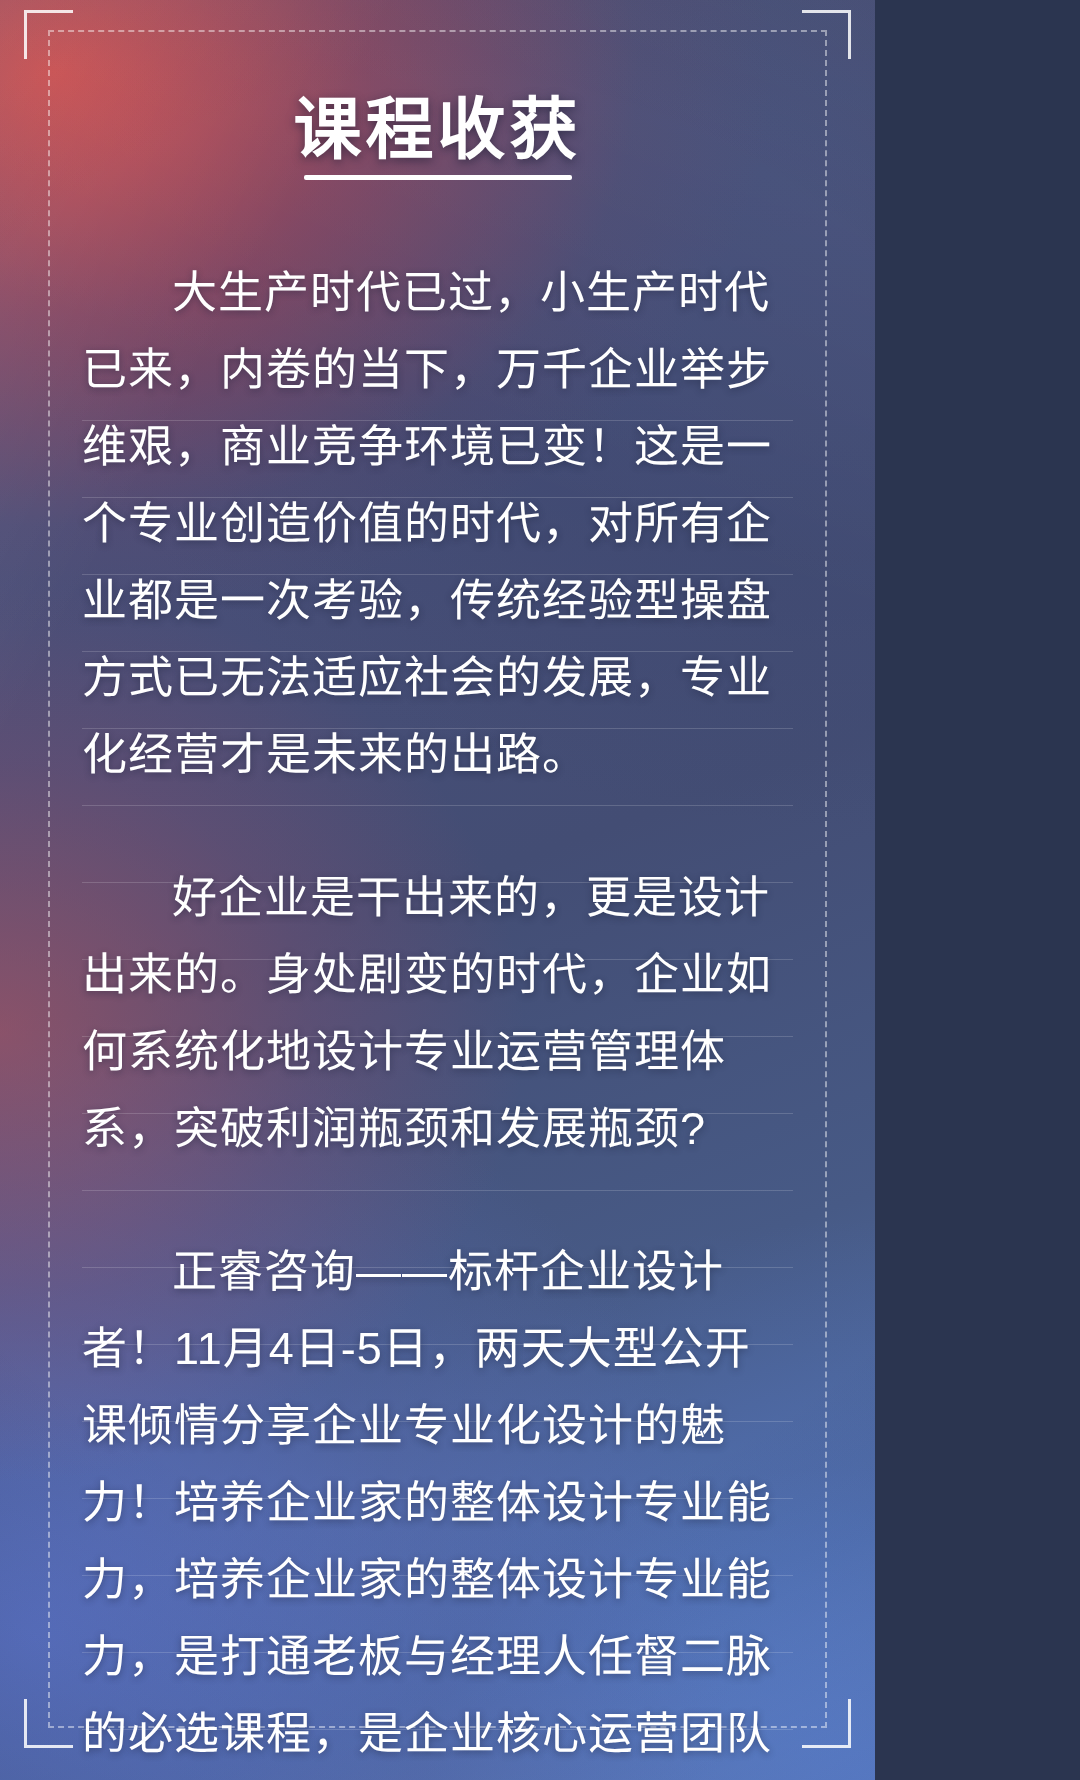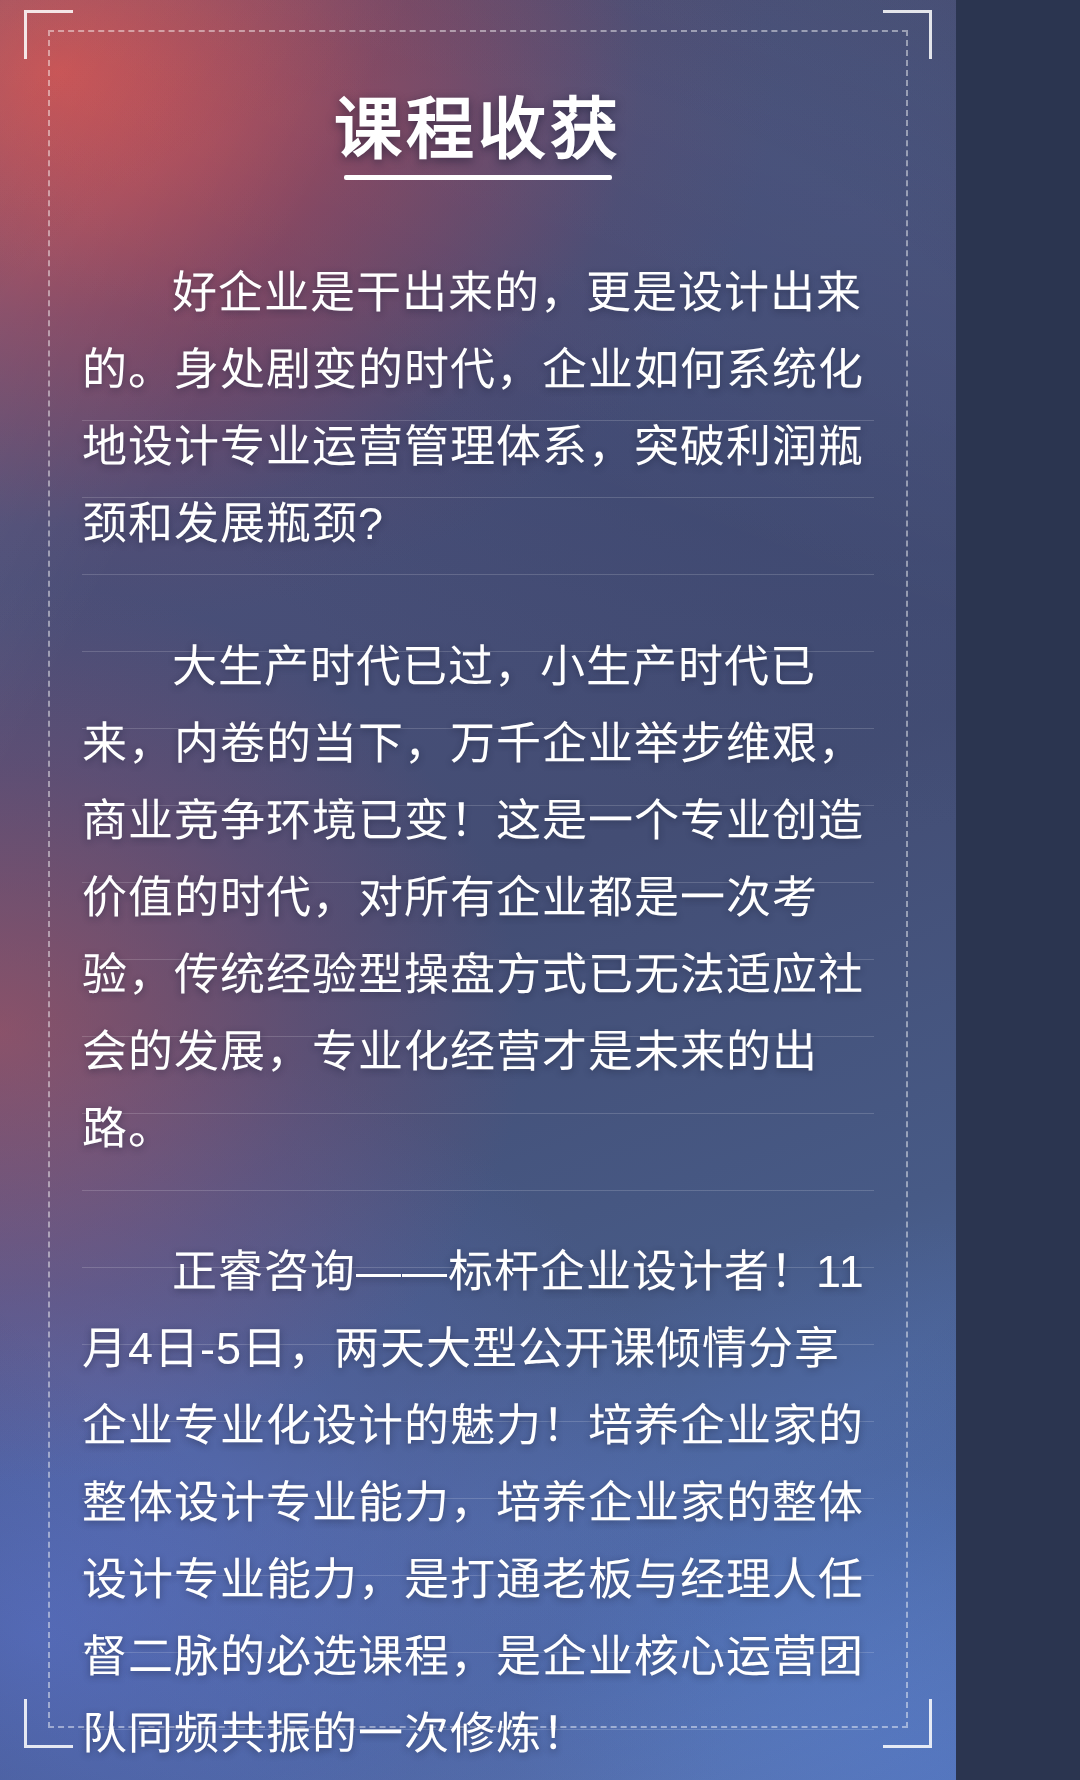--- a/index.html
+++ b/index.html
@@ -9,21 +9,21 @@
     height: 1780px;
     overflow: hidden;
   }
   body {
     font-family: "Liberation Sans", "DejaVu Sans", sans-serif;
     background: #2b3550;
   }
 
   .poster {
     position: relative;
-    width: 956px;
+    width: 875px;
     height: 1780px;
     overflow: hidden;
     background:
       radial-gradient(ellipse 900px 700px at 6% 4%, rgba(214, 72, 70, 0.95) 0%, rgba(176, 66, 84, 0.55) 35%, rgba(120, 66, 96, 0.12) 65%, rgba(80, 70, 110, 0) 80%),
       radial-gradient(ellipse 700px 600px at 0% 58%, rgba(196, 86, 96, 0.55) 0%, rgba(150, 80, 110, 0.28) 45%, rgba(110, 80, 130, 0) 75%),
       radial-gradient(ellipse 900px 800px at 4% 92%, rgba(96, 120, 214, 0.75) 0%, rgba(92, 110, 190, 0.35) 45%, rgba(80, 95, 160, 0) 78%),
       radial-gradient(ellipse 1000px 700px at 100% 100%, rgba(92, 134, 226, 0.75) 0%, rgba(80, 110, 190, 0.32) 45%, rgba(70, 95, 160, 0) 80%),
       radial-gradient(ellipse 1100px 900px at 96% 6%, rgba(64, 76, 120, 0.85) 0%, rgba(58, 70, 110, 0.45) 50%, rgba(50, 62, 98, 0) 80%),
       linear-gradient(160deg, #51476b 0%, #4a4f79 25%, #434d74 50%, #475a86 72%, #5170a8 88%, #6f8fc8 100%);
   }
@@ -152,18 +152,18 @@
   <div class="corner br"></div>
 
   <div class="content">
     <div class="title-wrap">
       <h1 class="title">课程收获</h1>
       <span class="title-underline"></span>
     </div>
 
     <div class="body-block">
       <div class="rules"></div>
+      <p class="para">大生产时代已过，小生产时代已来，内卷的当下，万千企业举步维艰，商业竞争环境已变！这是一个专业创造价值的时代，对所有企业都是一次考验，传统经验型操盘方式已无法适应社会的发展，专业化经营才是未来的出路。</p>
       <p class="para">好企业是干出来的，更是设计出来的。身处剧变的时代，企业如何系统化地设计专业运营管理体系，突破利润瓶颈和发展瓶颈?</p>
-      <p class="para">大生产时代已过，小生产时代已来，内卷的当下，万千企业举步维艰，商业竞争环境已变！这是一个专业创造价值的时代，对所有企业都是一次考验，传统经验型操盘方式已无法适应社会的发展，专业化经营才是未来的出路。</p>
       <p class="para">正睿咨询——标杆企业设计者！11月4日-5日，两天大型公开课倾情分享企业专业化设计的魅力！培养企业家的整体设计专业能力，培养企业家的整体设计专业能力，是打通老板与经理人任督二脉的必选课程，是企业核心运营团队同频共振的一次修炼！</p>
     </div>
   </div>
 </div>
 
 </body></html>

